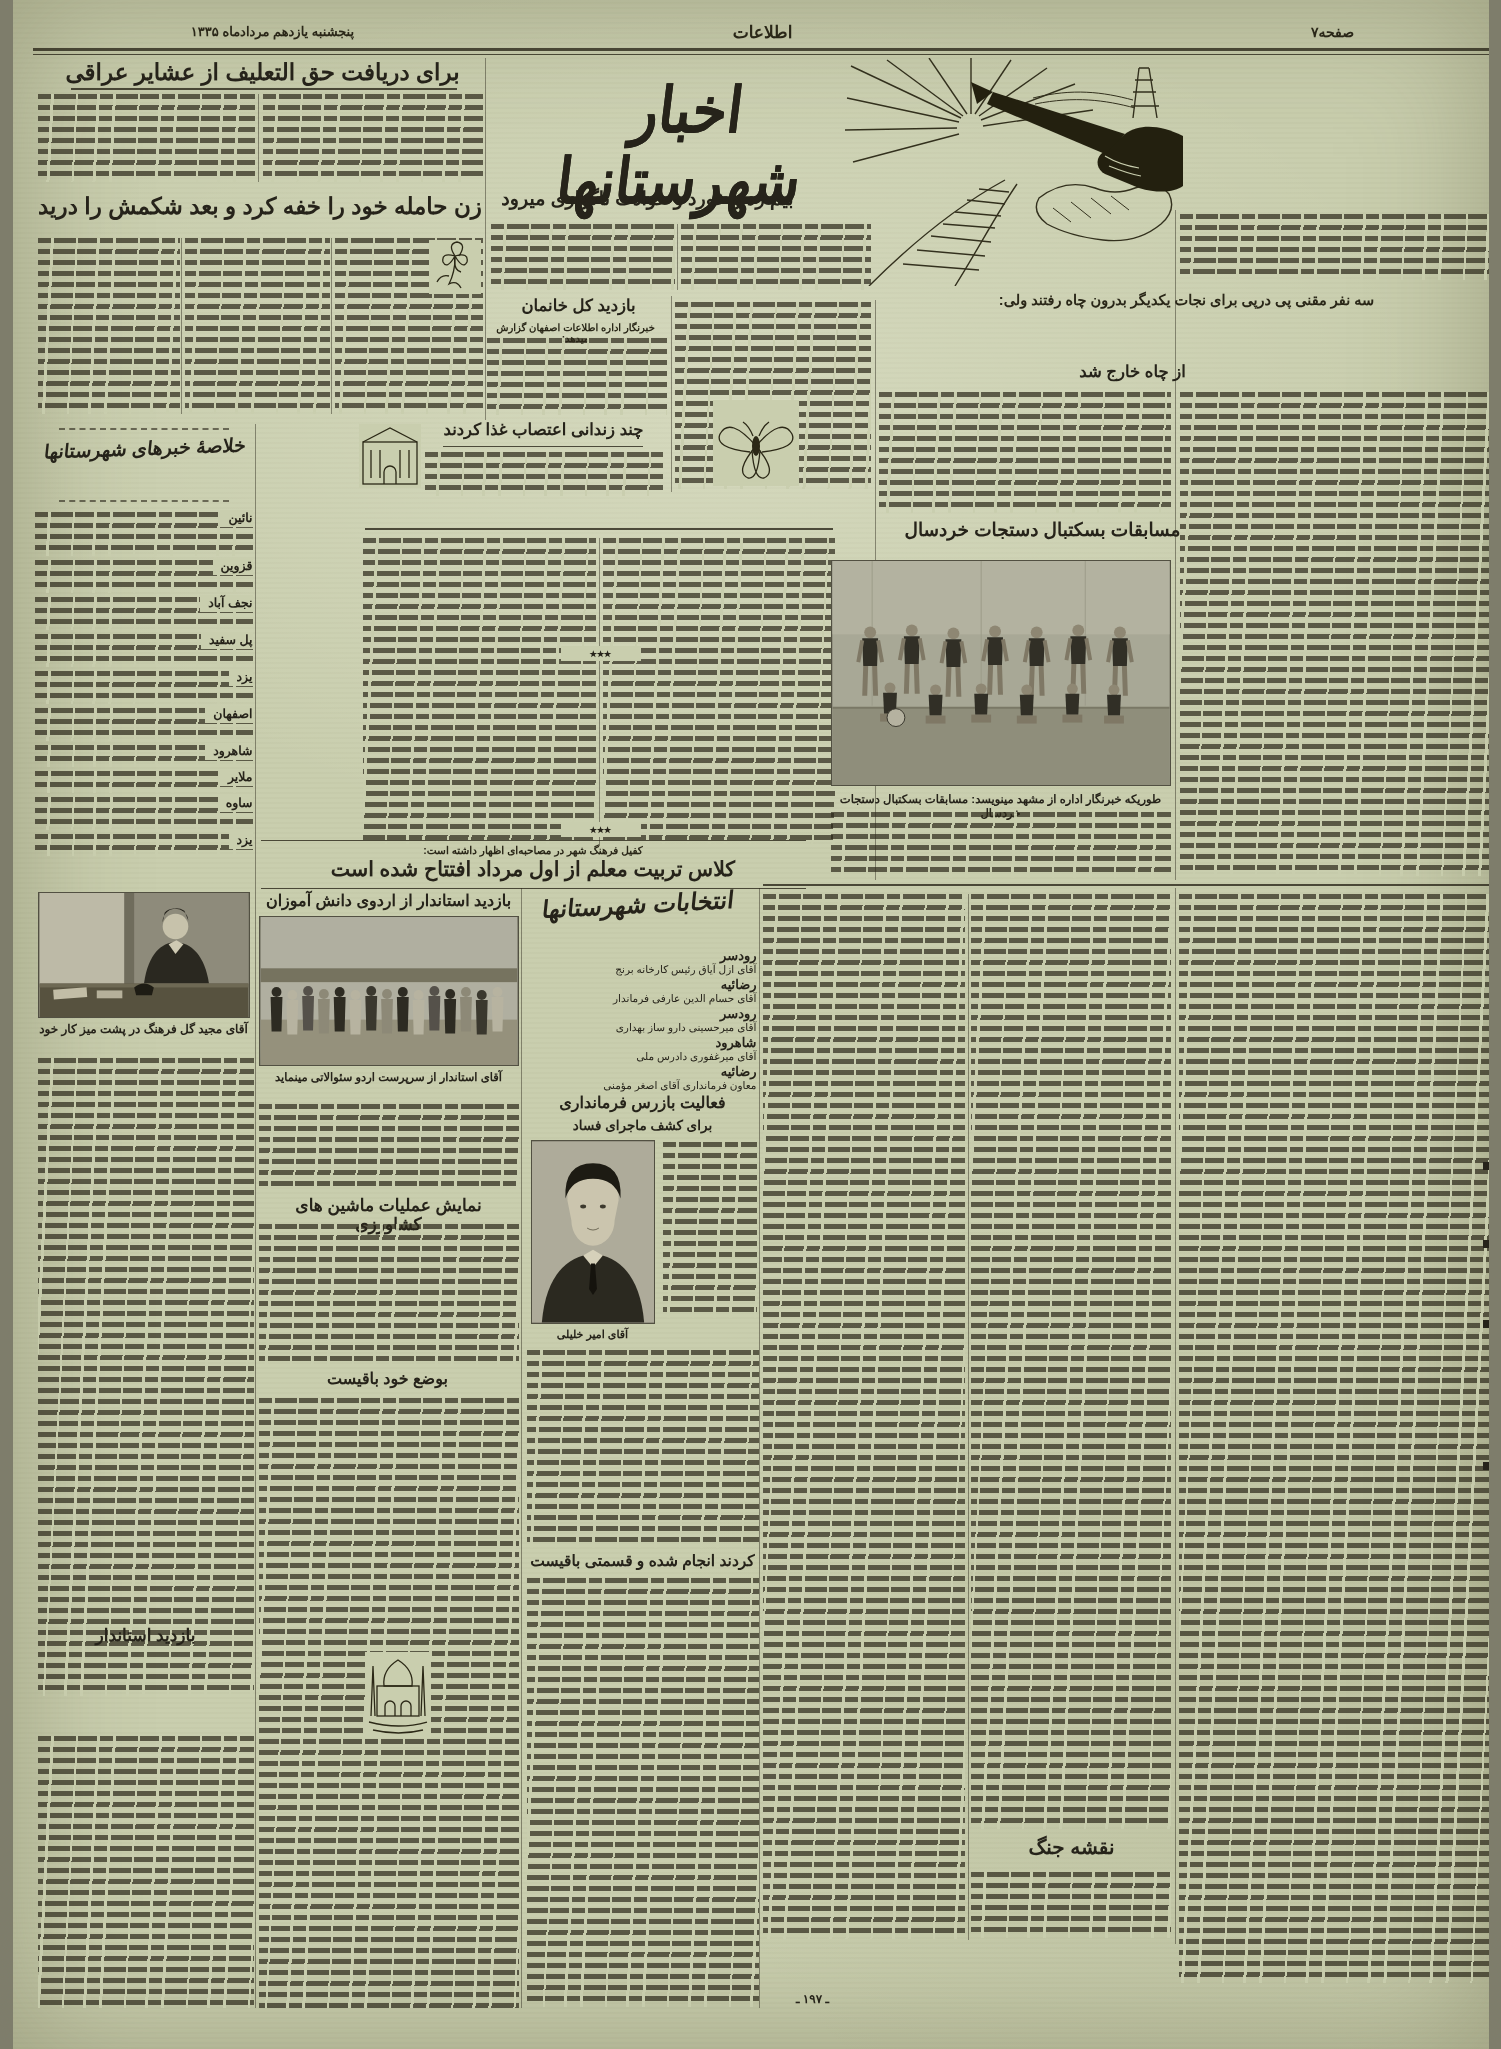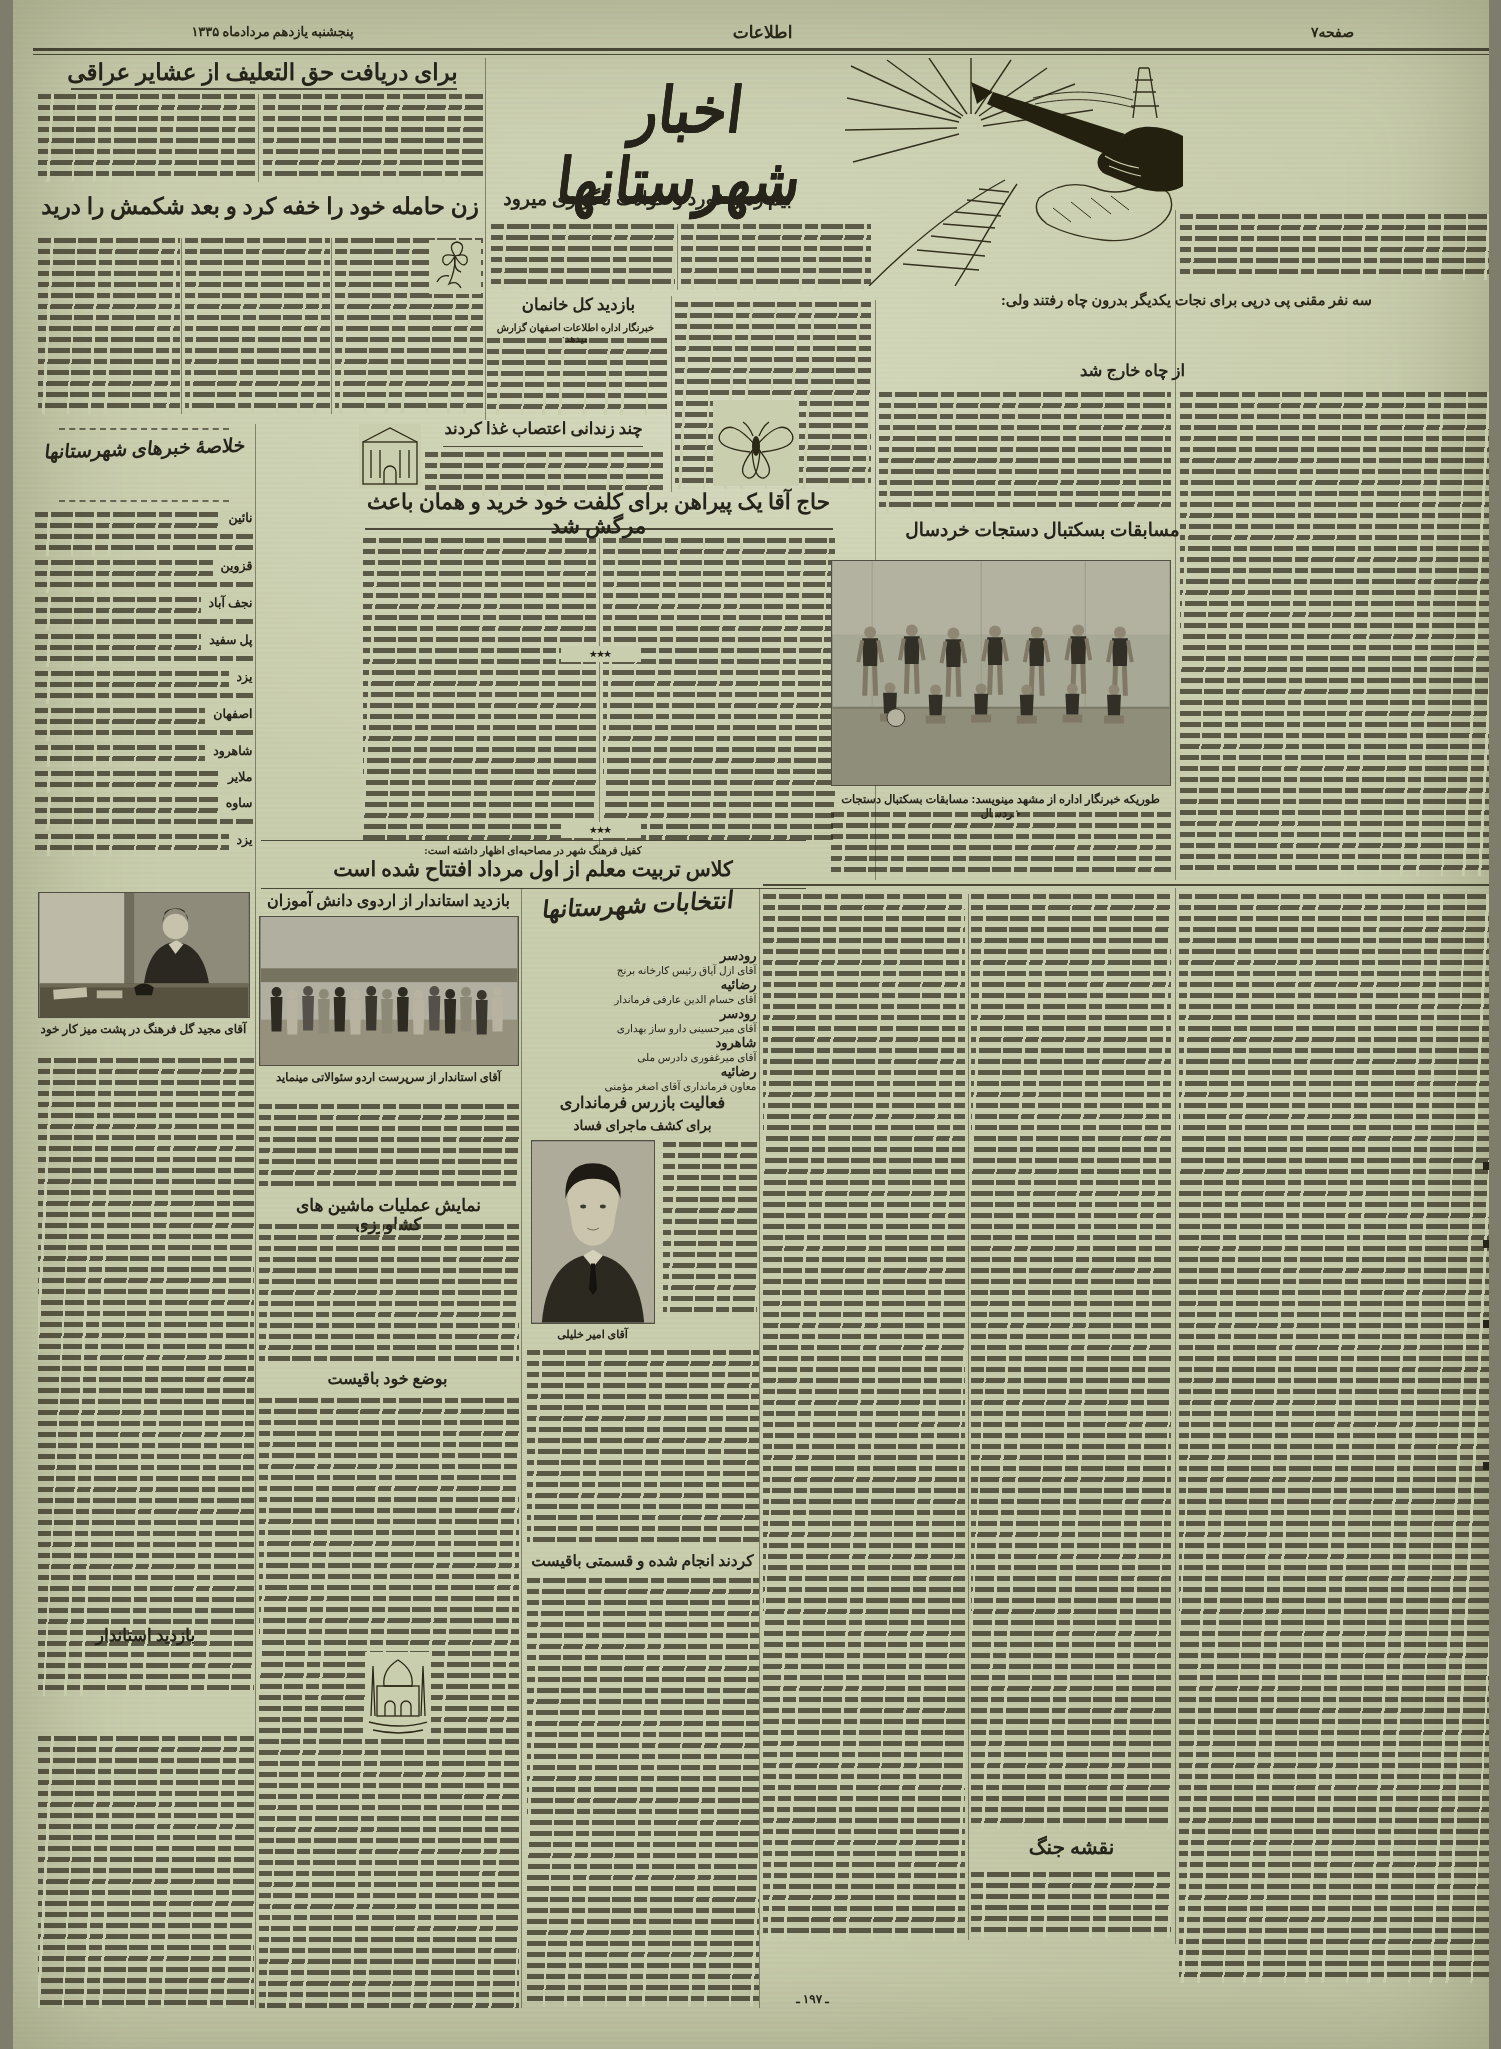--- a/index.html
+++ b/index.html
@@ -1,19 +1,19 @@
 <!DOCTYPE html>
 <html lang="fa" dir="rtl"><head>
 <meta charset="utf-8">
 <style>
   *{margin:0;padding:0;box-sizing:border-box}
   html,body{background:#7e7d6b}
   .page{
     position:relative;width:1476px;height:2049px;margin:0 auto;
-    direction:rtl;font-family:Liberation Serif, serif;color:#26231a;
+    direction:rtl;font-family:Liberation Sans, sans-serif;color:#26231a;
     background-color:#c9ceae;
     background-image:
       radial-gradient(1100px 700px at 48% 20%, rgba(255,255,243,.22), rgba(255,255,243,0) 65%),
       radial-gradient(1000px 900px at 85% 82%, rgba(110,108,70,.12), rgba(110,108,70,0) 60%),
       repeating-linear-gradient(0deg, rgba(100,95,60,.03) 0 2px, rgba(0,0,0,0) 2px 5px);
     box-shadow: inset 0 0 130px rgba(88,84,52,.38);
     overflow:hidden;
   }
   .abs{position:absolute}
   .h{font-weight:bold;color:#26231a;text-align:center;line-height:1.12}
@@ -137,21 +137,20 @@
           <path d="M4,18 L31,4 L58,18"></path>
       <path d="M12,26 v28 M21,26 v28 M41,26 v28 M50,26 v28"></path>
       <path d="M25,60 v-12 a6,6 0 0 1 12,0 v12"></path>
     </g>
       </svg>
   </div>
   <div class="abs h" style="left:412px;top:420px;width:238px;font-size:16.5px">چند زندانی اعتصاب غذا کردند</div>
   <div class="abs hr" style="left:430px;top:446px;width:200px;height:1.2px"></div>
   <div class="abs txt" style="left:412px;top:452px;width:238px;height:44px"></div>
 
-  <div class="abs h" style="left:350px;top:490px;width:472px;font-size:21.5px">حاج آقا یک پیراهن برای کلفت خود خرید و همان باعث مرگش شد</div>
   <div class="abs hr" style="left:352px;top:528px;width:468px;height:1.5px"></div>
   <div class="abs txt" style="left:350px;top:538px;width:233px;height:308px"></div>
   <div class="abs txt" style="left:590px;top:538px;width:232px;height:308px"></div>
   <div class="abs vr" style="left:586px;top:538px;height:308px"></div>
   <div class="abs sep" style="left:548px;top:646px;width:80px;font-size:13px">٭٭٭</div>
   <div class="abs sep" style="left:548px;top:822px;width:80px;font-size:13px">٭٭٭</div>
 
   <div class="abs h" style="left:880px;top:520px;width:300px;font-size:18.5px">مسابقات بسکتبال دستجات خردسال</div>
   <div class="abs ph" style="left:818px;top:560px;width:340px;height:226px">
     <svg viewBox="0 0 340 226" width="338" height="224">

